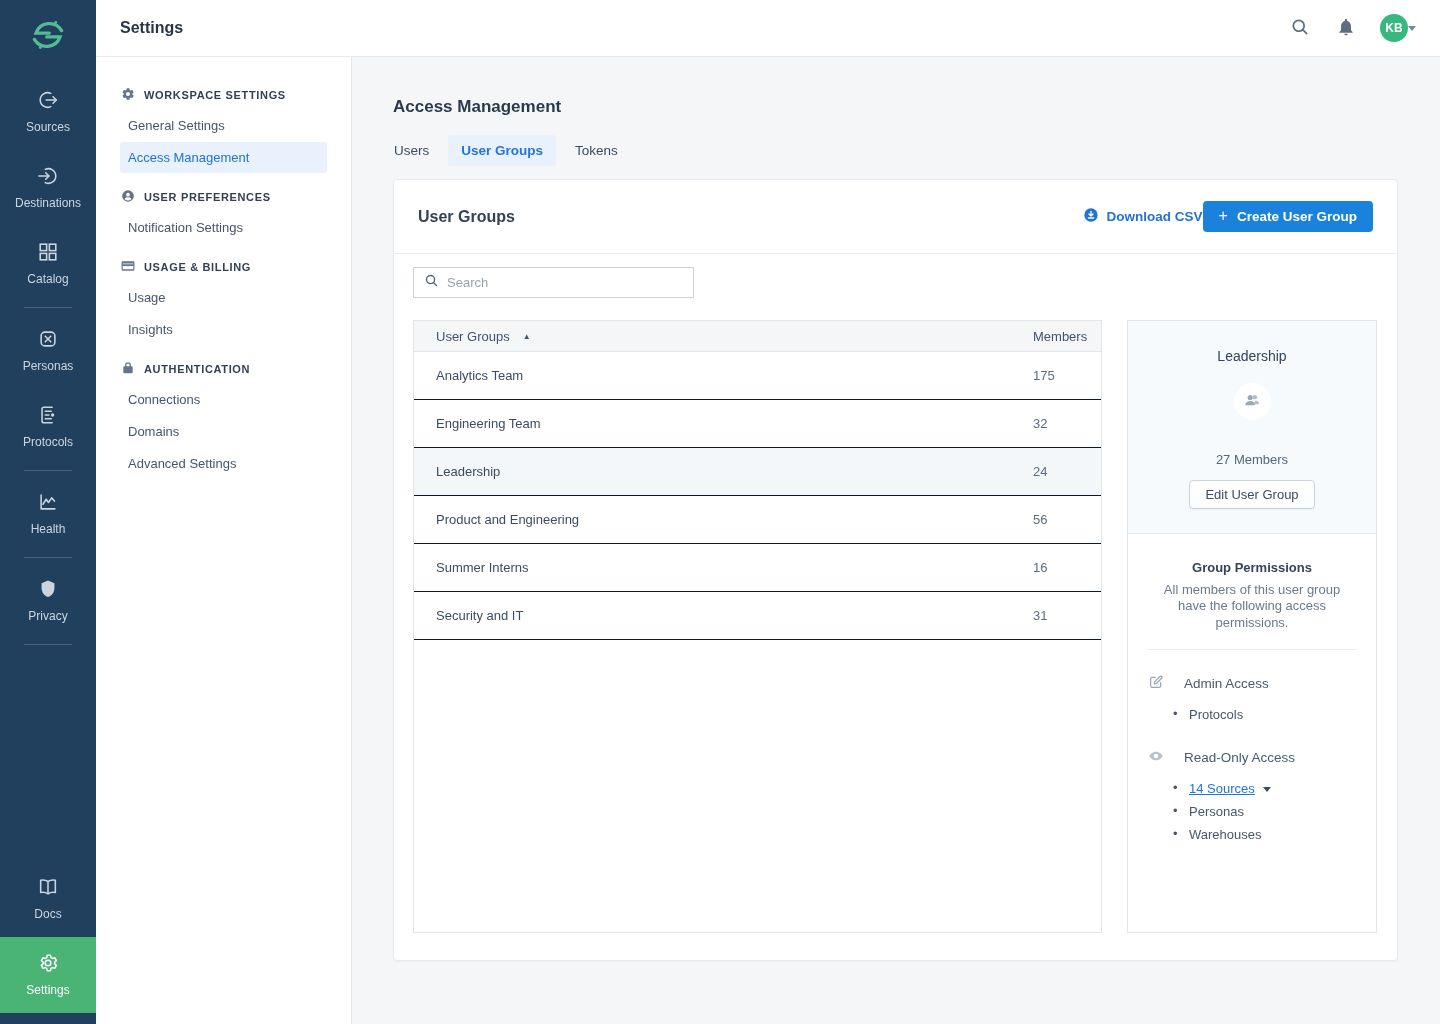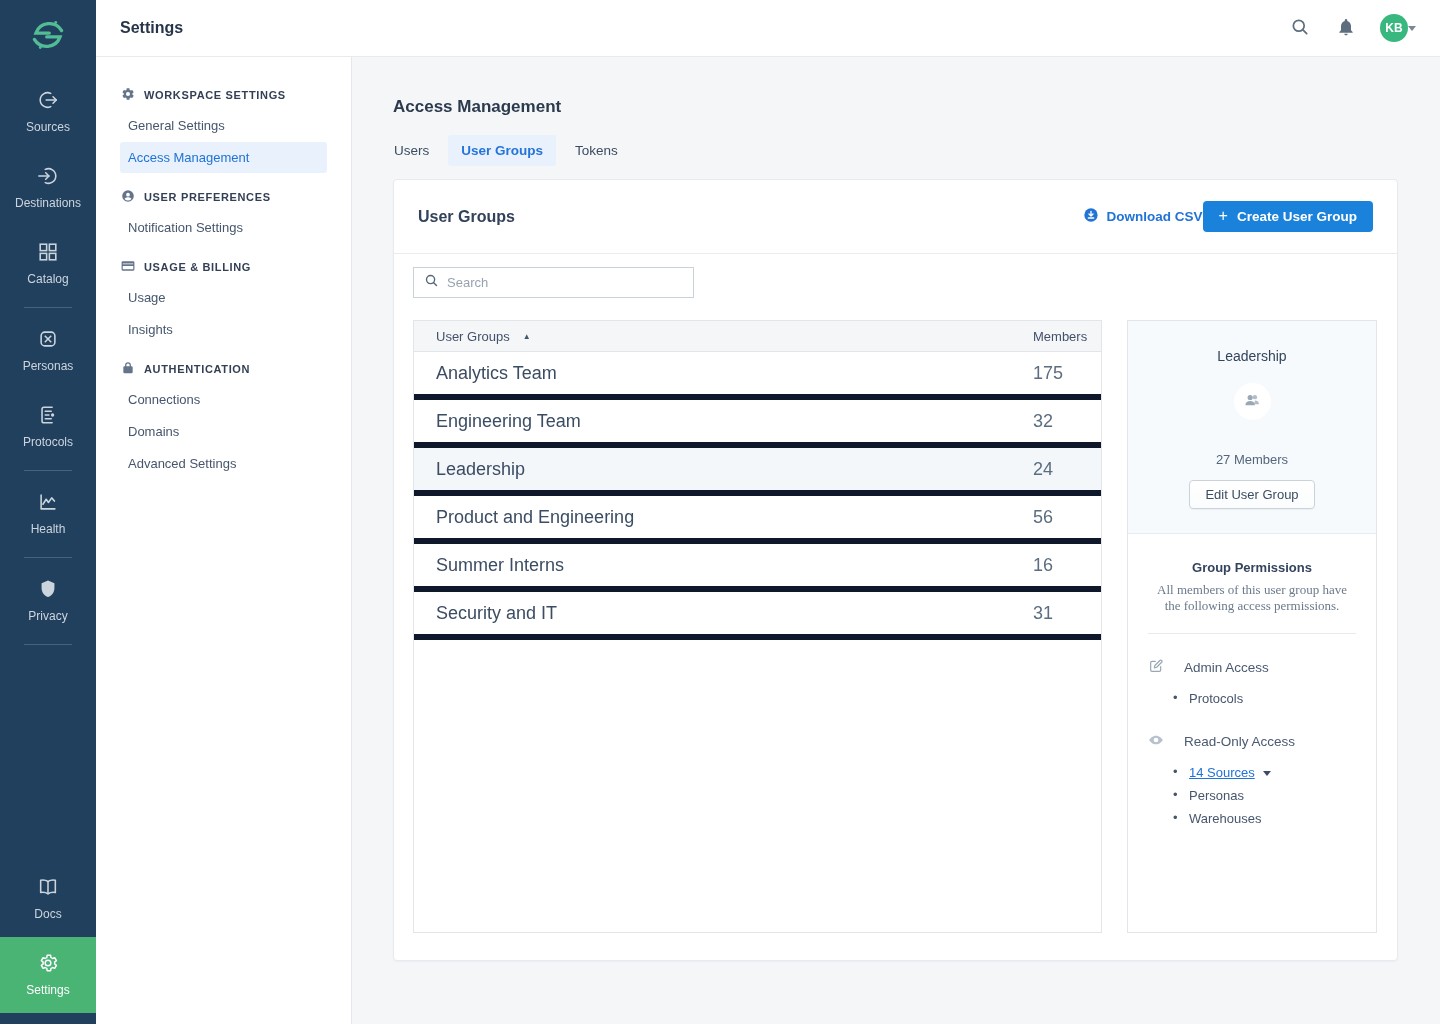--- a/index.html
+++ b/index.html
@@ -58,35 +58,35 @@
   .search-box input::placeholder { color:#97a3b1; }
 
   .body-cols { display:flex; gap:25px; margin-top:22px; align-items:stretch; height:613px; }
 
   
   .table-container { width:689px; flex:0 0 689px; border:1px solid #e2e6ea; display:flex; flex-direction:column; background:#fff; }
   .thead { display:flex; align-items:center; height:31px; background:#f4f6f8; border-bottom:1px solid #e2e6ea; font-size:13px; color:#42526b; }
   .th-name { flex:1; padding-left:22px; display:flex; align-items:center; cursor:pointer; }
   .sort-caret { margin-left:13px; font-size:8px; color:#44566b; }
   .col-members { width:72px; flex:0 0 72px; padding-left:4px;margin-left:17px; }
-  .trow { display:flex; align-items:center; height:48px; border-bottom:6px solid #0f172a; font-size:18px; cursor:pointer; }
+  .trow { display:flex; align-items:center; height:48px; border-bottom:1px solid #0f172a; font-size:13px; cursor:pointer; }
   .trow .cell-name { flex:1; padding-left:22px; color:#3b4c63; }
   .trow .cell-members { width:72px; flex:0 0 72px; padding-left:4px; color:#5c6d80; }
   .trow.selected { background:#f4f7fa; }
 
   
   .detail-panel { width:250px; flex:0 0 250px; border:1px solid #e2e6ea; background:#fff; display:flex; flex-direction:column; }
   .detail-top { background:#f7fafc; border-bottom:1px solid #e6ebef; text-align:center; padding:27px 16px 24px; }
   .detail-name { font-size:14px; color:#33445c; }
   .group-avatar { width:37px; height:37px; border-radius:50%; background:#fff; margin:19px auto 0; display:flex; align-items:center; justify-content:center; }
   .detail-members { font-size:13px; color:#54667c; margin-top:32px; }
   .secondary-btn { margin-top:13px; background:linear-gradient(#ffffff,#fbfcfd); border:1px solid #cbd3da; border-radius:4px; height:29px; padding:0 15px; font-size:13px; color:#3c4c61; cursor:pointer; font-family:inherit; box-shadow:0 1px 1px rgba(40,60,80,.05); }
   .permissions { padding:26px 20px; }
   .perm-title { text-align:center; font-size:13px; font-weight:700; color:#33445c; }
-  .perm-desc { text-align:center; font-size:13px; line-height:1.25; color:#6b7a8b; margin-top:7px;font-family:Liberation Serif, serif; }
+  .perm-desc { text-align:center; font-size:13px; line-height:1.25; color:#6b7a8b; margin-top:7px; }
   .perm-divider { border:none; border-top:1px solid #e6ebef; margin:18px 0 24px; }
   .perm-section { margin-bottom:22px; }
   .perm-section-label { display:flex; align-items:center; gap:20px; font-size:13.5px; color:#4a5a70; }
   .perm-items { list-style:none; margin-top:10px; padding-left:25px; }
   .perm-items li { font-size:13px; color:#46566c; padding:4px 0; position:relative; padding-left:16px; }
   .perm-items li::before { content:"•"; position:absolute; left:0; top:3px; color:#46566c; }
   .perm-link { color:#2173d6; text-decoration:underline; cursor:pointer; }
   .perm-link-caret { display:inline-block; width:0; height:0; border-left:4px solid transparent; border-right:4px solid transparent; border-top:5px solid #3c4c61; margin-left:8px; vertical-align:middle; cursor:pointer; }
 </style>
 </head>

